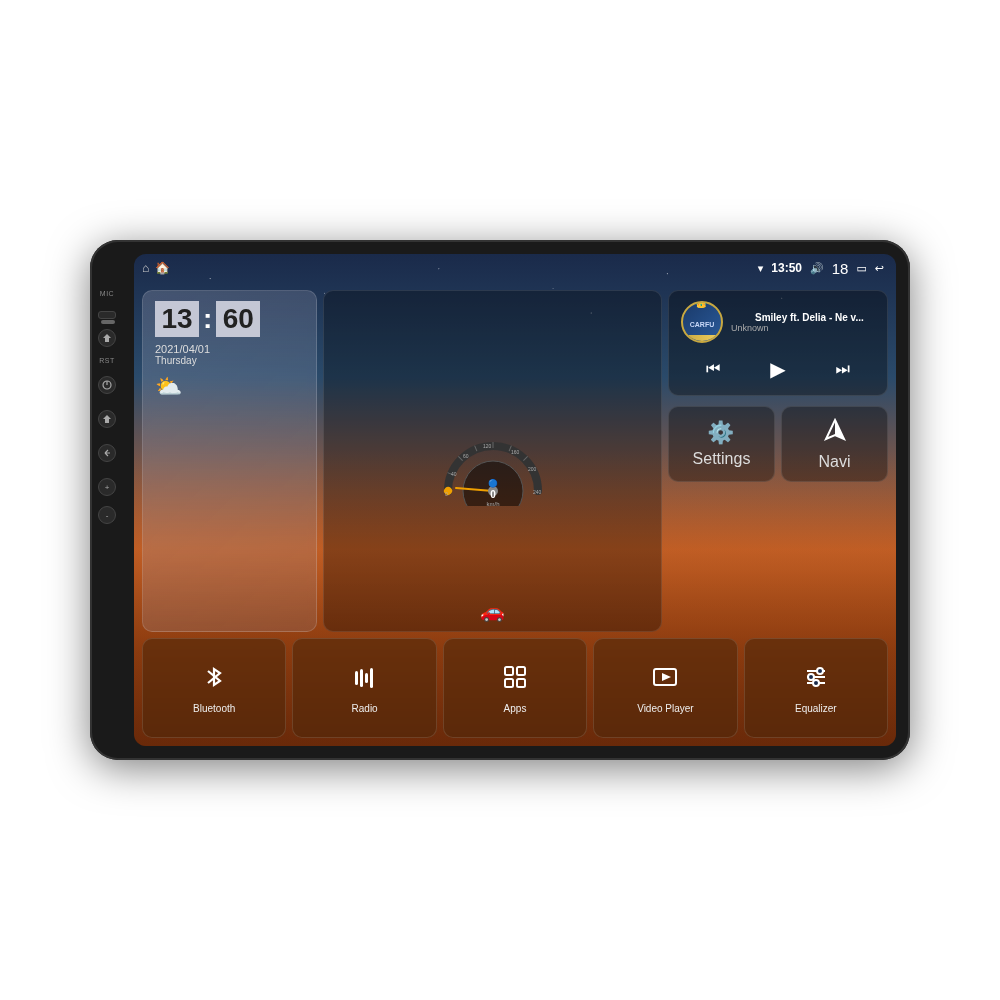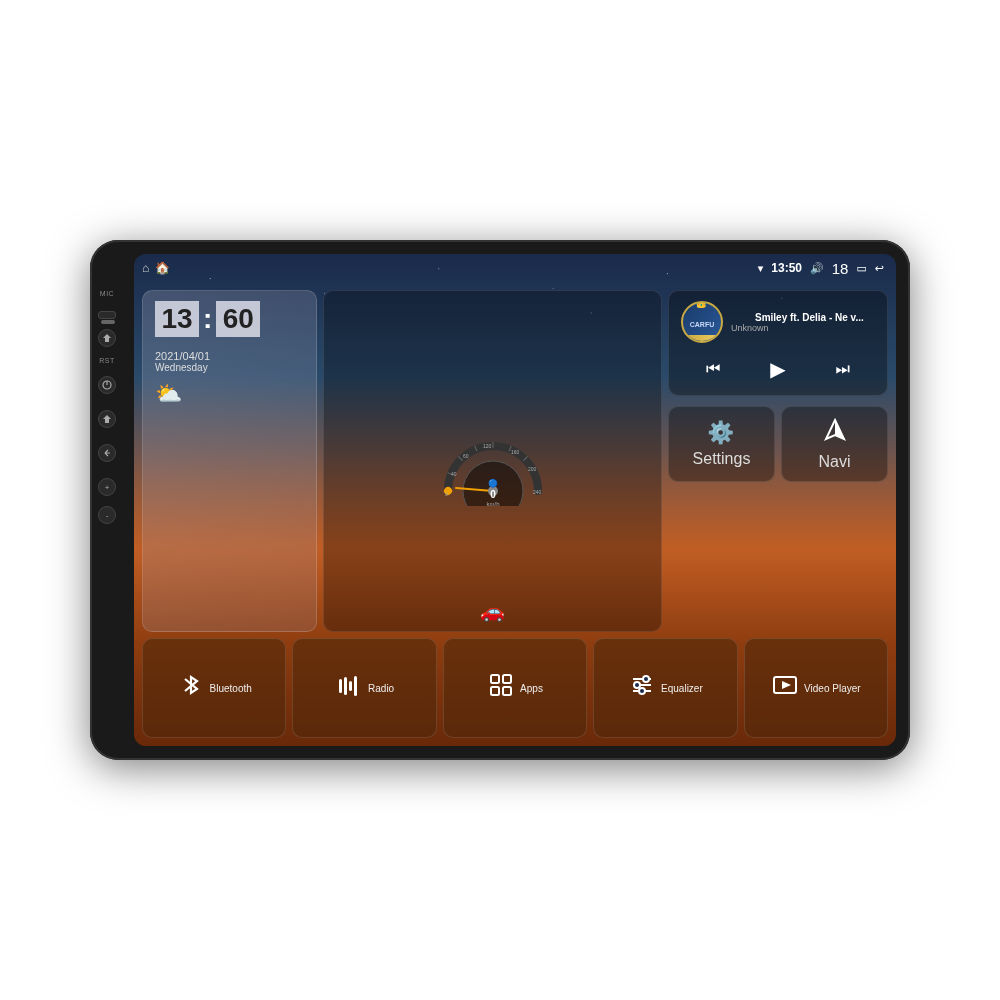--- a/index.html
+++ b/index.html
@@ -173,21 +173,21 @@
     .clock-separator {
       color: #fff;
       font-size: 28px;
       font-weight: bold;
       line-height: 1;
       padding: 4px 0;
     }
     .clock-date {
       color: #ddd;
       font-size: 11px;
-      margin-top: 7px;
+      margin-top: 0;
     }
     .clock-day {
       color: #ddd;
       font-size: 10px;
     }
     .clock-weather {
       margin-top: 8px;
       display: flex;
       align-items: center;
       gap: 6px;
@@ -312,21 +312,21 @@
       display: flex;
       gap: 6px;
       height: 100px;
       flex-shrink: 0;
     }
     .bottom-app {
       flex: 1;
       background: rgba(80,40,10,0.6);
       border-radius: 10px;
       display: flex;
-      flex-direction: row;
+      flex-direction: column;
       align-items: center;
       justify-content: center;
       cursor: pointer;
       border: 1px solid rgba(255,255,255,0.12);
       gap: 5px;
       backdrop-filter: blur(2px);
     }
     .bottom-app-icon {
       font-size: 26px;
       color: #fff;
@@ -417,21 +417,21 @@
     <div class="main-content">
       <div class="top-row">
 
         <div class="clock-widget">
           <div class="clock-time-container">
             <div class="clock-digit-box">13</div>
             <div class="clock-separator">:</div>
             <div class="clock-digit-box">60</div>
           </div>
           <div class="clock-date">2021/04/01</div>
-          <div class="clock-day">Wednesday</div>
+          <div class="clock-day">Thursday</div>
           <div class="clock-weather">
             <span class="weather-icon">⛅</span>
           </div>
         </div>
 
         <div class="speedo-widget">
           <svg class="speedo-gauge" viewBox="0 0 120 90">
 
             <path d="M 15,75 A 45,45 0 0,1 105,75" fill="none" stroke="#333" stroke-width="8" stroke-linecap="round"></path>
 
@@ -546,37 +546,37 @@
               <rect x="4" y="16" width="8" height="8" rx="1.5" fill="none" stroke="white" stroke-width="2"></rect>
               <rect x="16" y="16" width="8" height="8" rx="1.5" fill="none" stroke="white" stroke-width="2"></rect>
             </svg>
           </span>
           <span class="bottom-app-label">Apps</span>
         </div>
 
         <div class="bottom-app">
           <span class="bottom-app-icon">
             <svg width="28" height="28" viewBox="0 0 28 28">
+              <rect x="3" y="6" width="22" height="16" rx="2" fill="none" stroke="white" stroke-width="2"></rect>
+              <polygon points="11,10 20,14 11,18" fill="white"></polygon>
+            </svg>
+          </span>
+          <span class="bottom-app-label">Video Player</span>
+        </div>
+
+        <div class="bottom-app">
+          <span class="bottom-app-icon">
+            <svg width="28" height="28" viewBox="0 0 28 28">
               <line x1="5" y1="14" x2="23" y2="14" stroke="white" stroke-width="2"></line>
               <circle cx="9" cy="14" r="3" fill="#1a2a4a" stroke="white" stroke-width="2"></circle>
               <line x1="5" y1="8" x2="23" y2="8" stroke="white" stroke-width="2"></line>
               <circle cx="18" cy="8" r="3" fill="#1a2a4a" stroke="white" stroke-width="2"></circle>
               <line x1="5" y1="20" x2="23" y2="20" stroke="white" stroke-width="2"></line>
               <circle cx="14" cy="20" r="3" fill="#1a2a4a" stroke="white" stroke-width="2"></circle>
             </svg>
           </span>
           <span class="bottom-app-label">Equalizer</span>
         </div>
 
-        <div class="bottom-app">
-          <span class="bottom-app-icon">
-            <svg width="28" height="28" viewBox="0 0 28 28">
-              <rect x="3" y="6" width="22" height="16" rx="2" fill="none" stroke="white" stroke-width="2"></rect>
-              <polygon points="11,10 20,14 11,18" fill="white"></polygon>
-            </svg>
-          </span>
-          <span class="bottom-app-label">Video Player</span>
-        </div>
-
       </div>
     </div>
   </div>
 </div>
 
 </body></html>

